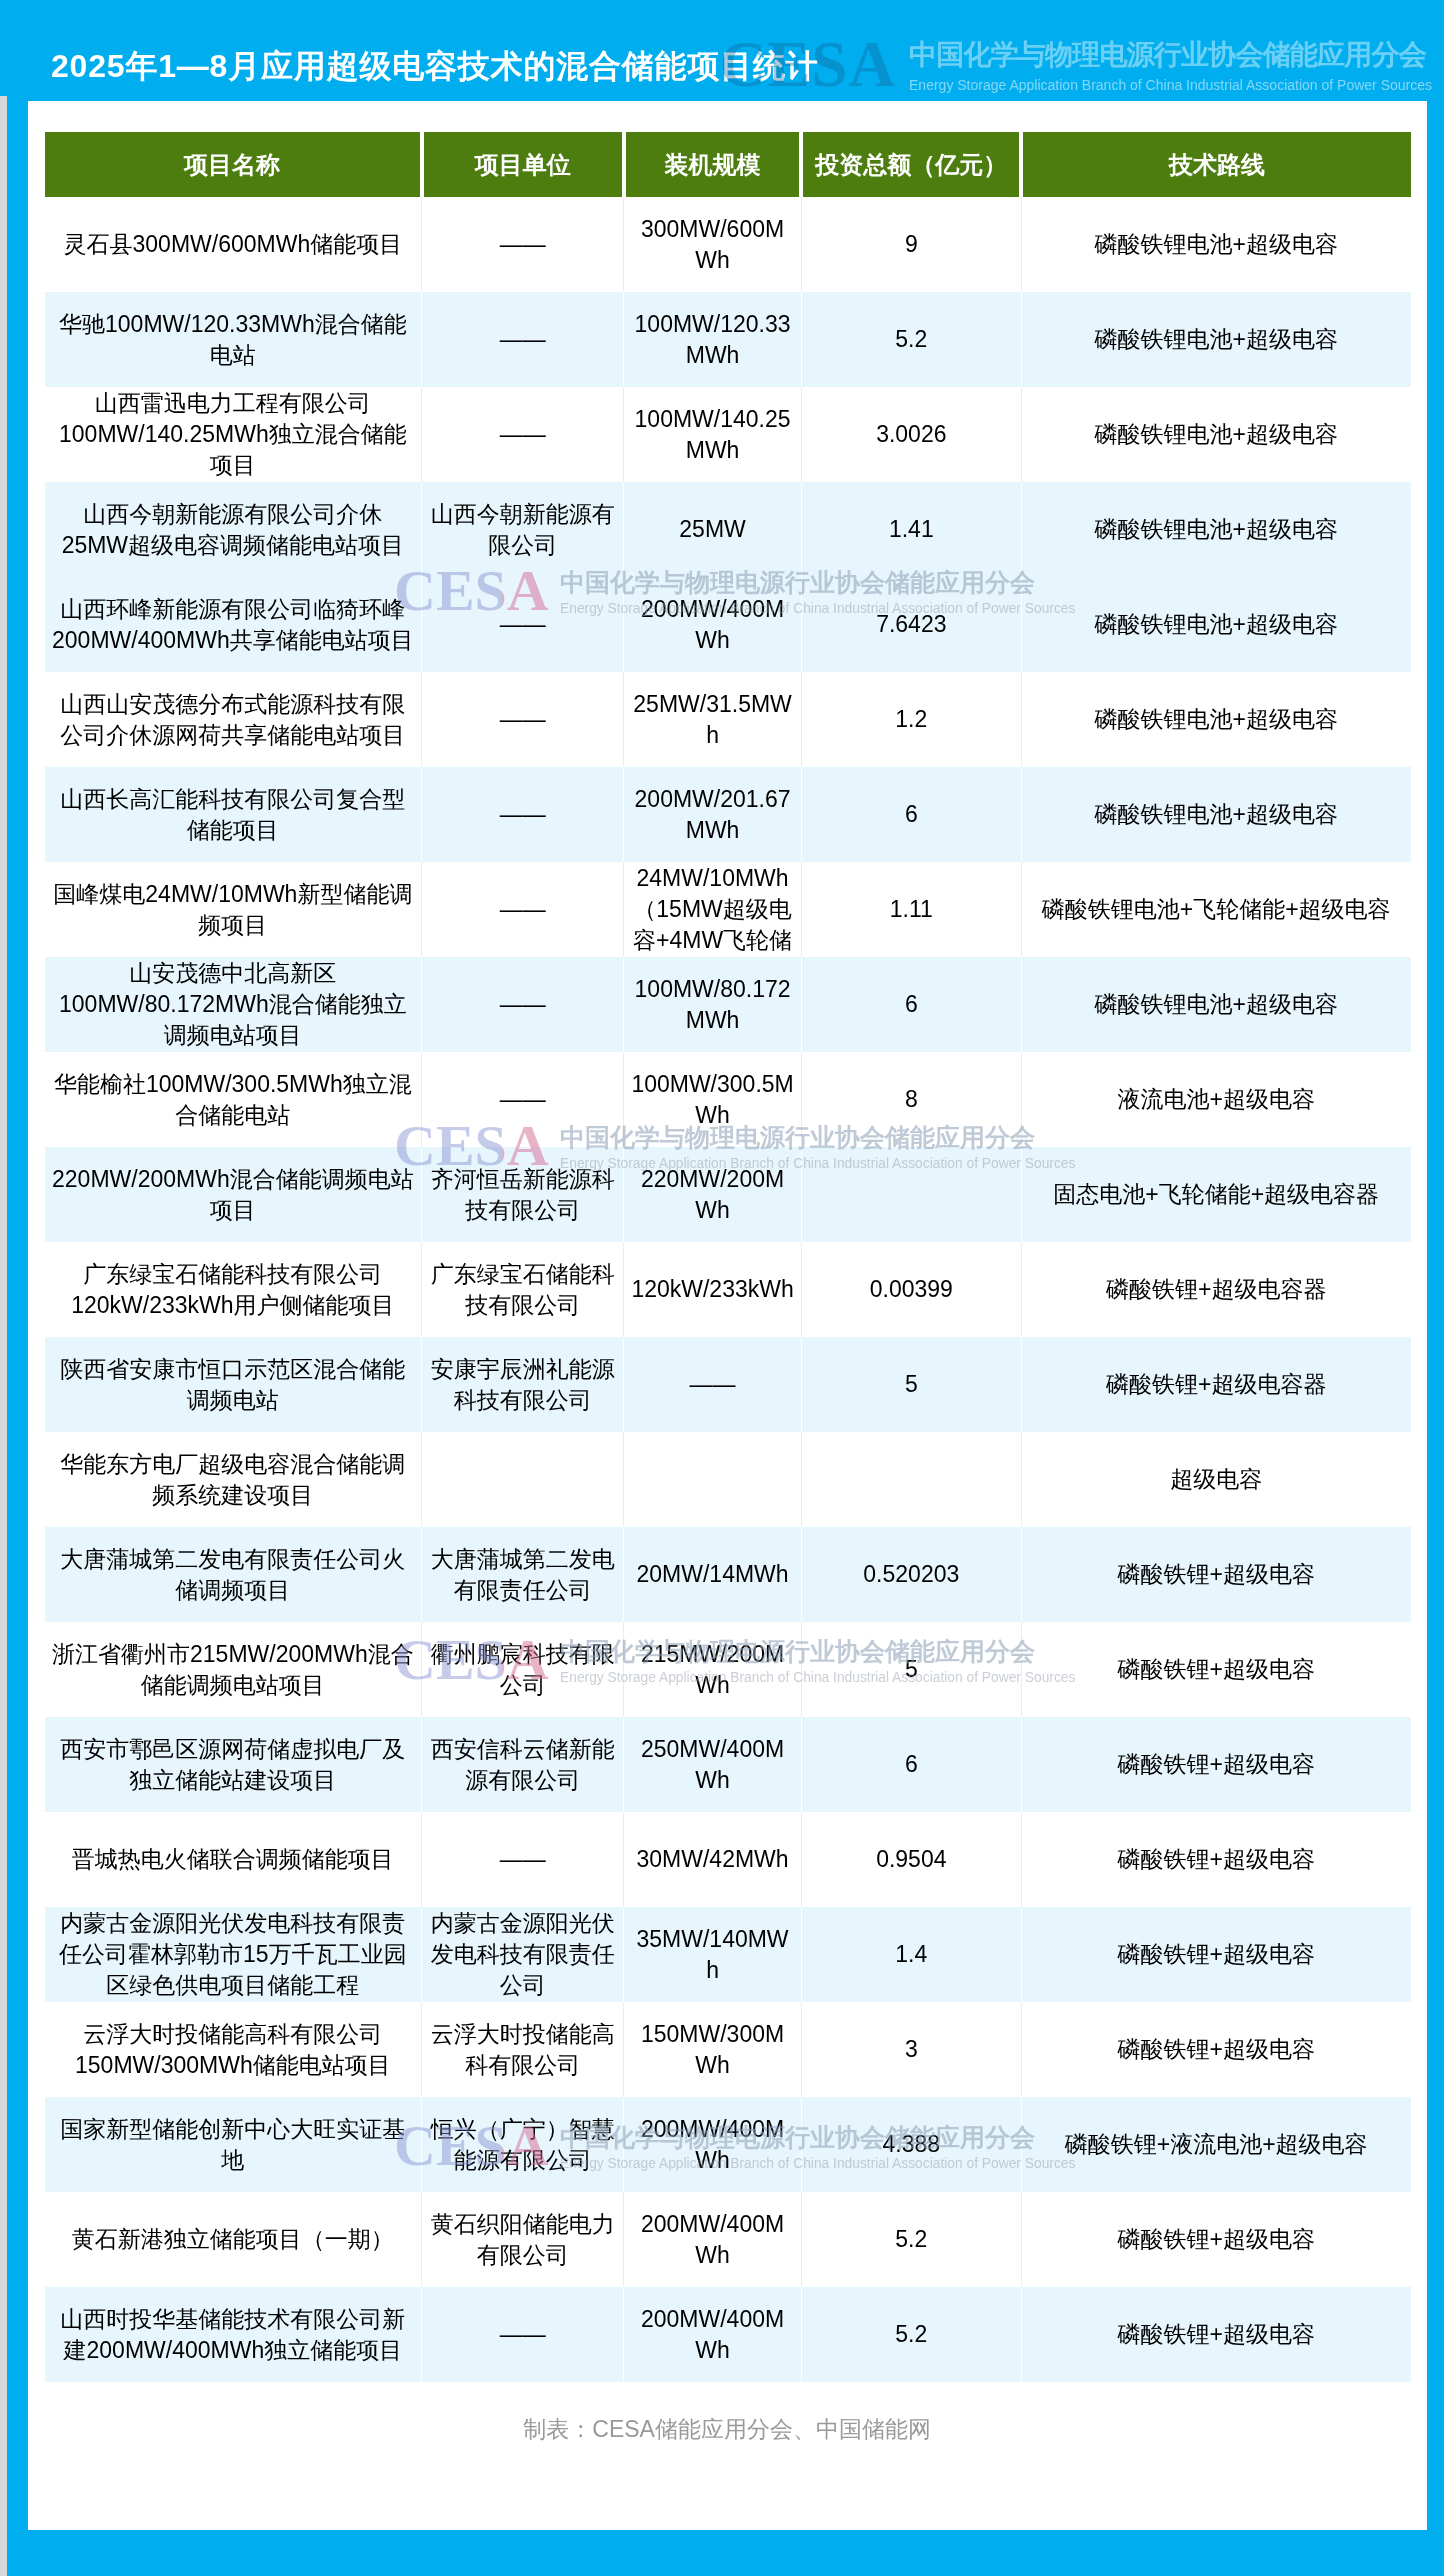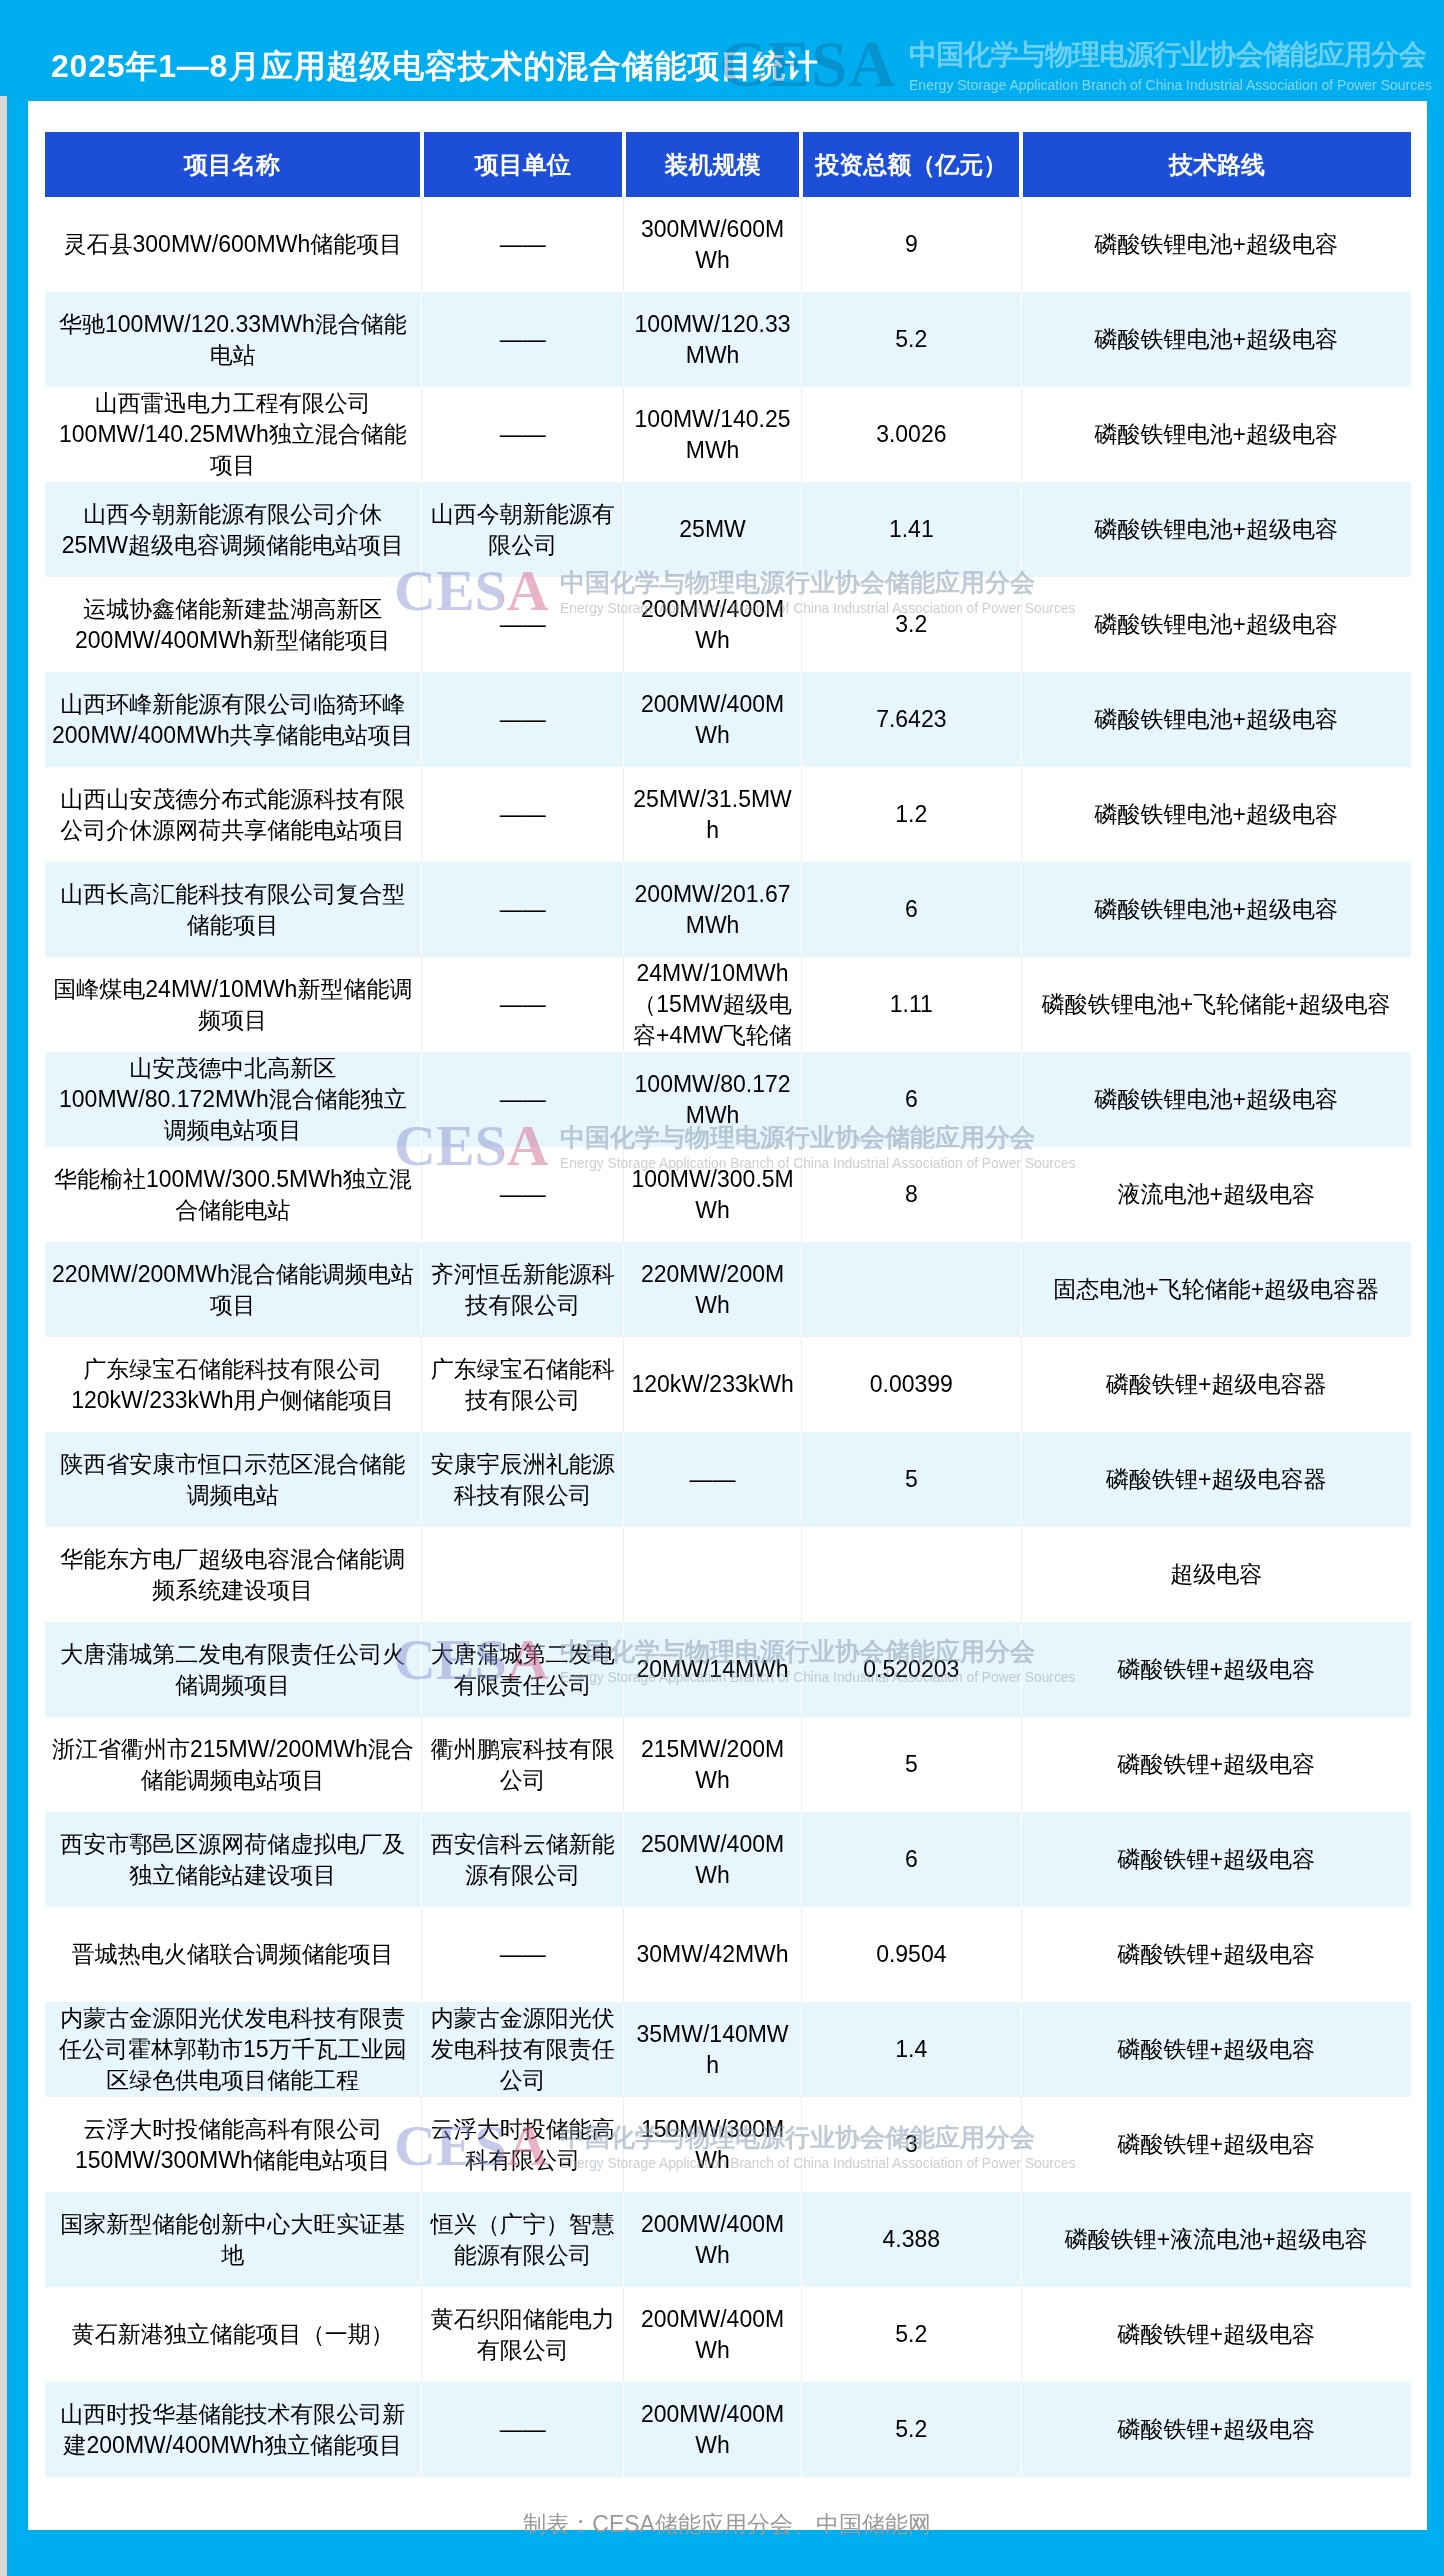--- a/index.html
+++ b/index.html
@@ -46,21 +46,21 @@
     width: 1399px; height: 2429px;
     background: #FFFFFF;
   }
   
   table.data-table {
     border-collapse: collapse; table-layout: fixed;
     margin: 31px 16px 0 17px;
     width: 1366px;
   }
   thead th {
-    background: #1d4ed8; color: #FFFFFF;
+    background: #4d7c0f; color: #FFFFFF;
     font-size: 24px; font-weight: bold;
     height: 65px; text-align: center; vertical-align: middle;
     padding: 0;
   }
   thead th + th { border-left: 4.9px solid #FFFFFF; }
   tbody td {
     height: 95px; text-align: center; vertical-align: middle;
     font-size: 23px; line-height: 31px; color: #000000;
     padding: 0 6.5px; overflow: visible;
   }
@@ -149,27 +149,20 @@
     <td class="c-invest">3.0026</td>
     <td class="c-route">磷酸铁锂电池+超级电容</td>
   </tr>
         <tr class="alt">
     <td class="c-name">山西今朝新能源有限公司介休25MW超级电容调频储能电站项目</td>
     <td class="c-unit">山西今朝新能源有限公司</td>
     <td class="c-scale">25MW</td>
     <td class="c-invest">1.41</td>
     <td class="c-route">磷酸铁锂电池+超级电容</td>
   </tr>
-        <tr class="plain">
-    <td class="c-name">运城协鑫储能新建盐湖高新区200MW/400MWh新型储能项目</td>
-    <td class="c-unit">——</td>
-    <td class="c-scale">200MW/400MWh</td>
-    <td class="c-invest">3.2</td>
-    <td class="c-route">磷酸铁锂电池+超级电容</td>
-  </tr>
         <tr class="alt">
     <td class="c-name">山西环峰新能源有限公司临猗环峰200MW/400MWh共享储能电站项目</td>
     <td class="c-unit">——</td>
     <td class="c-scale">200MW/400MWh</td>
     <td class="c-invest">7.6423</td>
     <td class="c-route">磷酸铁锂电池+超级电容</td>
   </tr>
         <tr class="plain">
     <td class="c-name">山西山安茂德分布式能源科技有限公司介休源网荷共享储能电站项目</td>
     <td class="c-unit">——</td>

